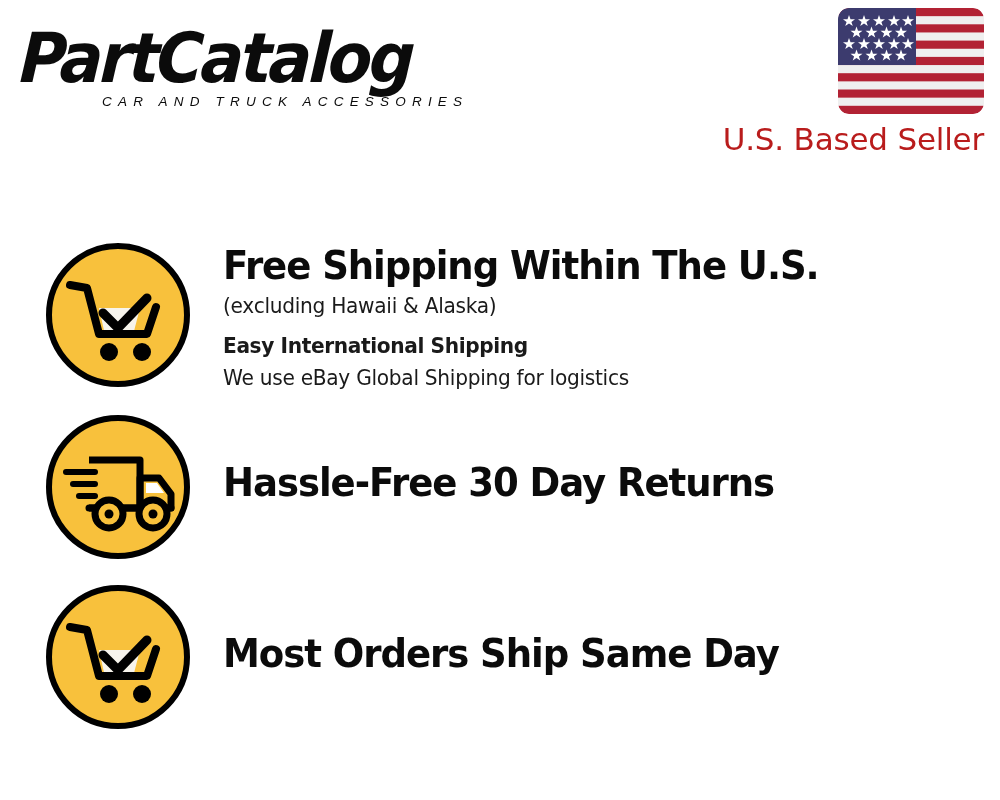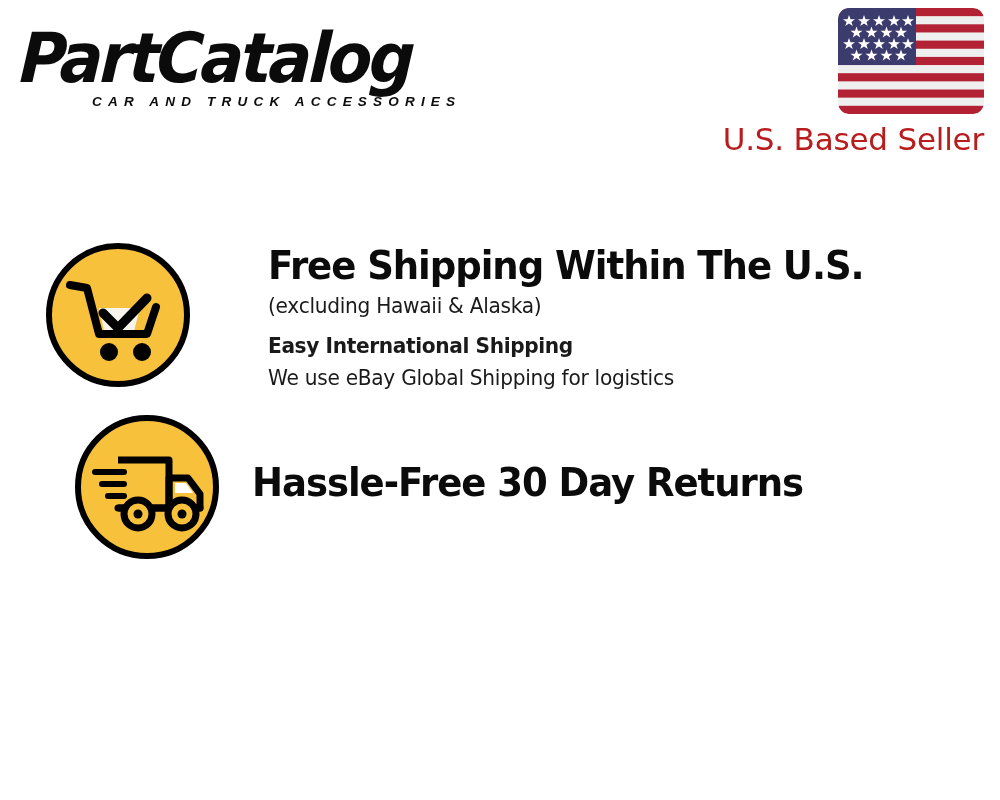--- a/index.html
+++ b/index.html
@@ -36,24 +36,24 @@
     font-size: 69px;
     letter-spacing: -3.2px;
     line-height: 72px;
     color: #0b0b0b;
     white-space: nowrap;
     transform: scaleX(0.93) skewX(-3deg);
     transform-origin: left top;
   }
   .brand-tagline {
     position: absolute;
-    left: 70px;
+    left: 80px;
     top: 72px;
     font-family: "Liberation Sans", sans-serif;
-    font-weight: 700;
+    font-weight: 400;
     font-style: italic;
     font-size: 13.5px;
     letter-spacing: 6.2px;
     color: #0b0b0b;
     white-space: nowrap;
   }
 
   .seller-badge {
     position: absolute;
     right: 16px;
@@ -85,22 +85,22 @@
     position: absolute;
     left: 0;
     top: 240px;
     width: 1000px;
   }
   .feature-row {
     position: relative;
     display: flex;
     align-items: flex-start;
   }
-  .feature-row.row-1 { height: 172px; gap: 45px; }
-  .feature-row.row-2 { height: 170px; padding-left: 29px; }
+  .feature-row.row-1 { height: 172px; }
+  .feature-row.row-2 { height: 170px; }
   .feature-row.row-3 { height: 170px; }
 
   .icon-badge {
     flex: 0 0 auto;
     width: 150px;
     height: 150px;
     margin-left: 43px;
   }
   .icon-badge svg { display: block; width: 150px; height: 150px; }
 
@@ -239,15 +239,30 @@
           <circle cx="110" cy="102" r="14" fill="#F8C13C" stroke="#000000" stroke-width="7"></circle>
           <circle cx="66" cy="102" r="4.5" fill="#000000"></circle>
           <circle cx="110" cy="102" r="4.5" fill="#000000"></circle>
         </svg>
       </span>
       <div class="feature-text">
         <div class="feature-title">Hassle-Free 30 Day Returns</div>
       </div>
     </div>
 
+    <div class="feature-row row-3">
+      <span class="icon-badge">
+        <svg viewBox="0 0 150 150" xmlns="http://www.w3.org/2000/svg" aria-hidden="true">
+          <circle cx="75" cy="75" r="69" fill="#F8C13C" stroke="#000000" stroke-width="6"></circle>
+          <path d="M56 68 L97 68 L90 95 L62 95 Z" fill="#F7F4EC"></path>
+          <path d="M27 45 L44 48 L56 94 L104 94 L113 67" fill="none" stroke="#000000" stroke-width="8" stroke-linecap="round" stroke-linejoin="round"></path>
+          <path d="M60 73 L75 88 L104 58" fill="none" stroke="#000000" stroke-width="9" stroke-linecap="round" stroke-linejoin="round"></path>
+          <circle cx="66" cy="112" r="9" fill="#000000"></circle>
+          <circle cx="99" cy="112" r="9" fill="#000000"></circle>
+        </svg>
+      </span>
+      <div class="feature-text">
+        <div class="feature-title">Most Orders Ship Same Day</div>
+      </div>
+    </div>
 
   </div>
 </div>
 
 </body></html>

